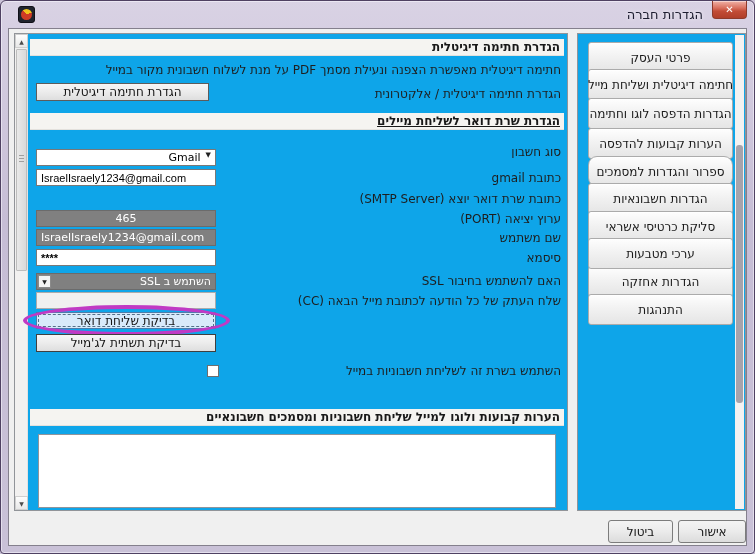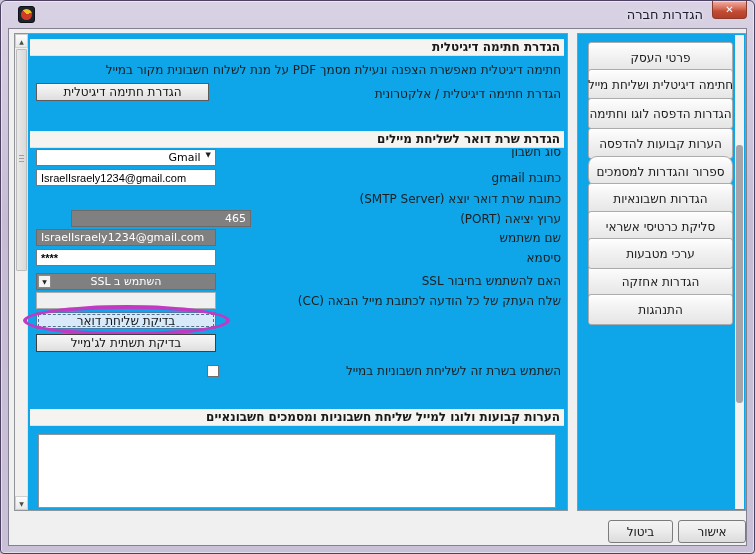--- a/index.html
+++ b/index.html
@@ -43,21 +43,21 @@
     border-bottom: 1px solid #e3e1dd; font-size: 12px; font-weight: bold; color: #191919;
     direction: rtl; padding: 1px 4px 0 0; white-space: nowrap; }
   .lbl { position: absolute; right: 6px; font-size: 12px; color: #1e1e1e; direction: rtl; white-space: nowrap; }
   .field { position: absolute; left: 21px; width: 180px; height: 17px; border: 1px solid #787878;
     font-size: 11px; padding: 1px 4px; background: #fff; color: #000; }
   .field.gray { background: #808080; color: #fff; border-color: #6b6b6b; }
   .field.dis { background: #f0f0f0; border-color: #ababab; }
   input.field { outline: none; }
   .combo { display: flex; align-items: flex-start; justify-content: flex-end; gap: 5px; direction: ltr; }
   .combo .chev { font-size: 7px; color: #1f1f1f; }
-  .ssl-combo { direction: rtl; text-align: center; position: relative; }
+  .ssl-combo { direction: rtl; text-align: right; position: relative; }
   .ssl-arrow { position: absolute; left: 1px; top: 1px; width: 13px; height: 13px; background: #f4f4f4;
     border: 1px solid #8a8a8a; display: flex; align-items: center; justify-content: center; font-size: 6px; color: #222; }
   .pushbtn { position: absolute; display: flex; align-items: center; justify-content: center;
     font-size: 12px; color: #161616; direction: rtl; cursor: default;
     background: linear-gradient(180deg,#f6f6f6,#ededed 45%,#dedede); border: 1px solid #5c5c5c; }
   .test-send { background: #d8eafa; border: 1px solid #4d7ca8; outline: 1px dashed #55718a; outline-offset: -3px; }
   .ellipse { position: absolute; left: 8px; top: 271px; width: 207px; height: 31px;
     border: 4px solid #c03ac4; border-radius: 50%; pointer-events: none; }
   .chk { position: absolute; left: 192px; top: 331px; width: 12px; height: 12px; background: #fff; border: 1px solid #6e6e6e; }
   .notes-area { position: absolute; left: 23px; top: 400px; width: 518px; height: 74px;
@@ -98,35 +98,35 @@
       <div class="sb-arrow" style="bottom:0;">
         <span>▼</span>
       </div>
     </div>
 
     <div class="hdrstrip" style="top:5px;">הגדרת חתימה דיגיטלית</div>
     <div class="lbl" style="top:29px;">חתימה דיגיטלית מאפשרת הצפנה ונעילת מסמך PDF על מנת לשלוח חשבונית  מקור במייל</div>
     <div class="lbl" style="top:53px;">הגדרת חתימה דיגיטלית / אלקטרונית</div>
     <div class="pushbtn" style="left:21px;top:49px;width:173px;height:18px;">הגדרת חתימה דיגיטלית</div>
 
-    <div class="hdrstrip" style="top:97px;">הגדרת שרת דואר לשליחת מיילים</div>
+    <div class="hdrstrip" style="top:79px;text-decoration:underline;">הגדרת שרת דואר לשליחת מיילים</div>
 
     <div class="lbl" style="top:111px;">סוג חשבון</div>
     <div class="field combo" style="top:115px;">
       <span>Gmail</span>
       <span class="chev">▼</span>
     </div>
 
     <div class="lbl" style="top:137px;text-align:right;">כתובת gmail</div>
     <input class="field" style="top: 135px; direction: ltr;" value="IsraelIsraely1234@gmail.com">
 
     <div class="lbl" style="top:158px;">כתובת שרת דואר יוצא (SMTP Server)</div>
 
     <div class="lbl" style="top:178px;">ערוץ יציאה (PORT)</div>
-    <div class="field gray" style="top:176px;direction:ltr;text-align:right;margin-left:35px;">465</div>
+    <div class="field gray" style="top:176px;direction:ltr;text-align:center;">465</div>
 
     <div class="lbl" style="top:197px;">שם משתמש</div>
     <div class="field gray" style="top:195px;direction:ltr;">IsraelIsraely1234@gmail.com</div>
 
     <div class="lbl" style="top:217px;">סיסמא</div>
     <input class="field" style="top: 215px; direction: ltr; font-weight: bold;" value="****">
 
     <div class="lbl" style="top:240px;">האם להשתמש בחיבור SSL</div>
     <div class="field gray ssl-combo" style="top:239px;">
       <span>השתמש ב SSL</span>

